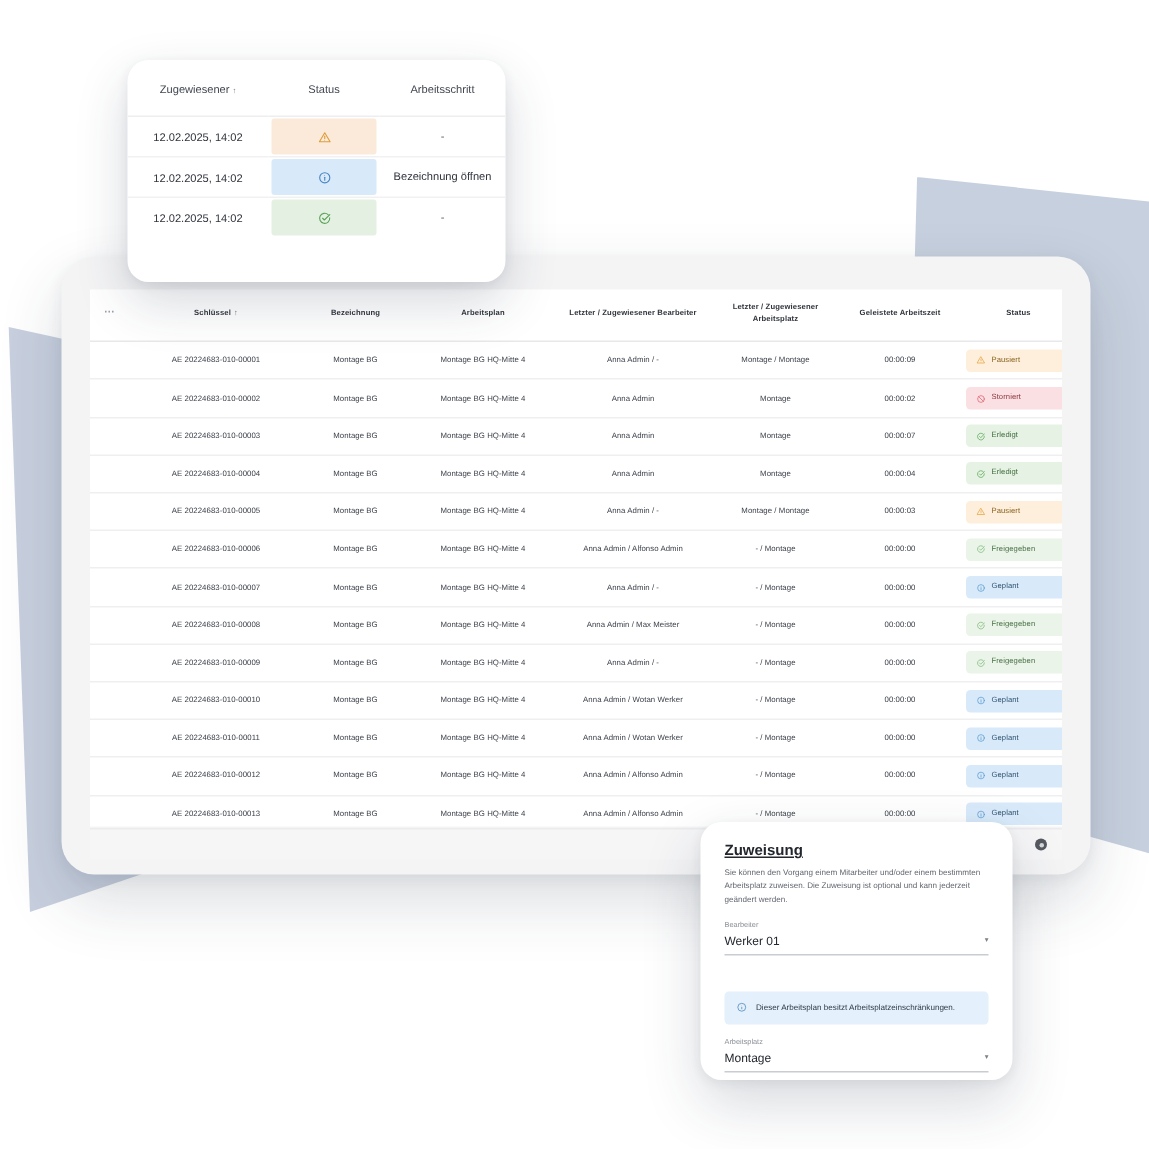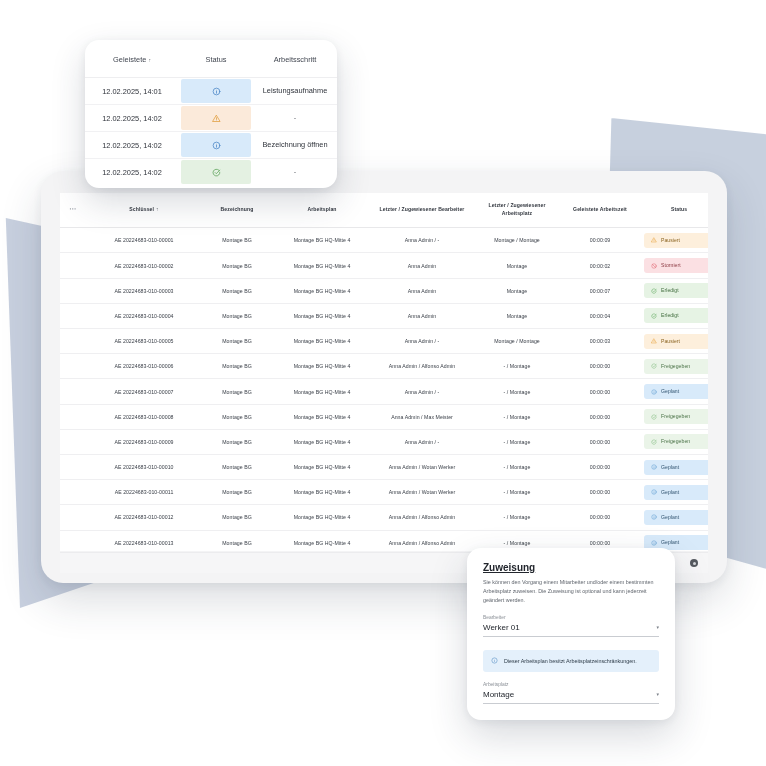--- a/index.html
+++ b/index.html
@@ -148,21 +148,21 @@
     box-shadow:0 16px 38px rgba(40,50,70,.18), 0 2px 8px rgba(40,50,70,.08);
     padding:14px 16px 0 16px;
     box-sizing:border-box;
     overflow:hidden;
   }
   .dlg-title{font-size:10px;font-weight:bold;color:#22262d;margin:0 0 5px 0;text-decoration:underline;}
   .dlg-desc{font-size:5.4px;color:#61666e;line-height:1.65;margin:0 0 10px 0;}
   .field-label{font-size:4.9px;color:#8b9097;margin-bottom:3px;}
   .select-row{
     display:flex;align-items:center;justify-content:space-between;
-    border-bottom:1px solid #c9ccd1;padding-bottom:4px;margin-bottom:13px;
+    border-bottom:1px solid #c9ccd1;padding-bottom:4px;margin-bottom:24px;
   }
   .select-val{font-size:8px;color:#23272e;}
   .caret{font-size:5px;color:#7d828a;line-height:1;}
   .infobox{
     background:#e4f0fb;border-radius:3px;padding:7px 8px;
     display:flex;gap:6px;align-items:flex-start;margin-bottom:10px;
   }
   .infobox svg{width:7px;height:7px;flex:none;margin-top:.5px;stroke:#5b92c6;}
   .infobox .txt{font-size:5.4px;color:#2c3a47;line-height:1.6;}
 </style>
@@ -439,39 +439,26 @@
       <div class="dot-btn">
           <i></i>
         </div>
     </div>
   </div>
 
   <div class="log-card">
     <table class="logtab">
       <thead>
         <tr>
-          <th class="l-ts"><span>Geleistete</span><span class="sort-arrow">↑</span></th>
+          <th class="l-ts"><span>Zugewiesener</span><span class="sort-arrow">↑</span></th>
           <th class="l-st">Status</th>
           <th class="l-as">Arbeitsschritt</th>
         </tr>
       </thead>
       <tbody id="log-body">
-          <tr>
-            <td class="l-ts ts-cell">12.02.2025, 14:01</td>
-            <td class="l-st">
-              <div class="log-status ls-info">
-                <svg viewBox="0 0 24 24" fill="none" stroke-width="2" stroke-linecap="round">
-                  <circle cx="12" cy="12" r="9"></circle>
-                  <line x1="12" y1="11" x2="12" y2="16.5"></line>
-                  <circle cx="12" cy="7.8" r="0.6" fill="currentColor" stroke="none"></circle>
-                </svg>
-              </div>
-            </td>
-            <td class="l-as step-cell">Leistungsaufnahme</td>
-          </tr>
           <tr>
             <td class="l-ts ts-cell">12.02.2025, 14:02</td>
             <td class="l-st">
               <div class="log-status ls-warn">
                 <svg viewBox="0 0 24 24" fill="none" stroke-width="2" stroke-linecap="round" stroke-linejoin="round">
                   <path d="M12 4 L21.5 20 L2.5 20 Z"></path>
                   <line x1="12" y1="10" x2="12" y2="14.5"></line>
                   <circle cx="12" cy="17.4" r="0.5" fill="currentColor" stroke="none"></circle>
                 </svg>
               </div>

